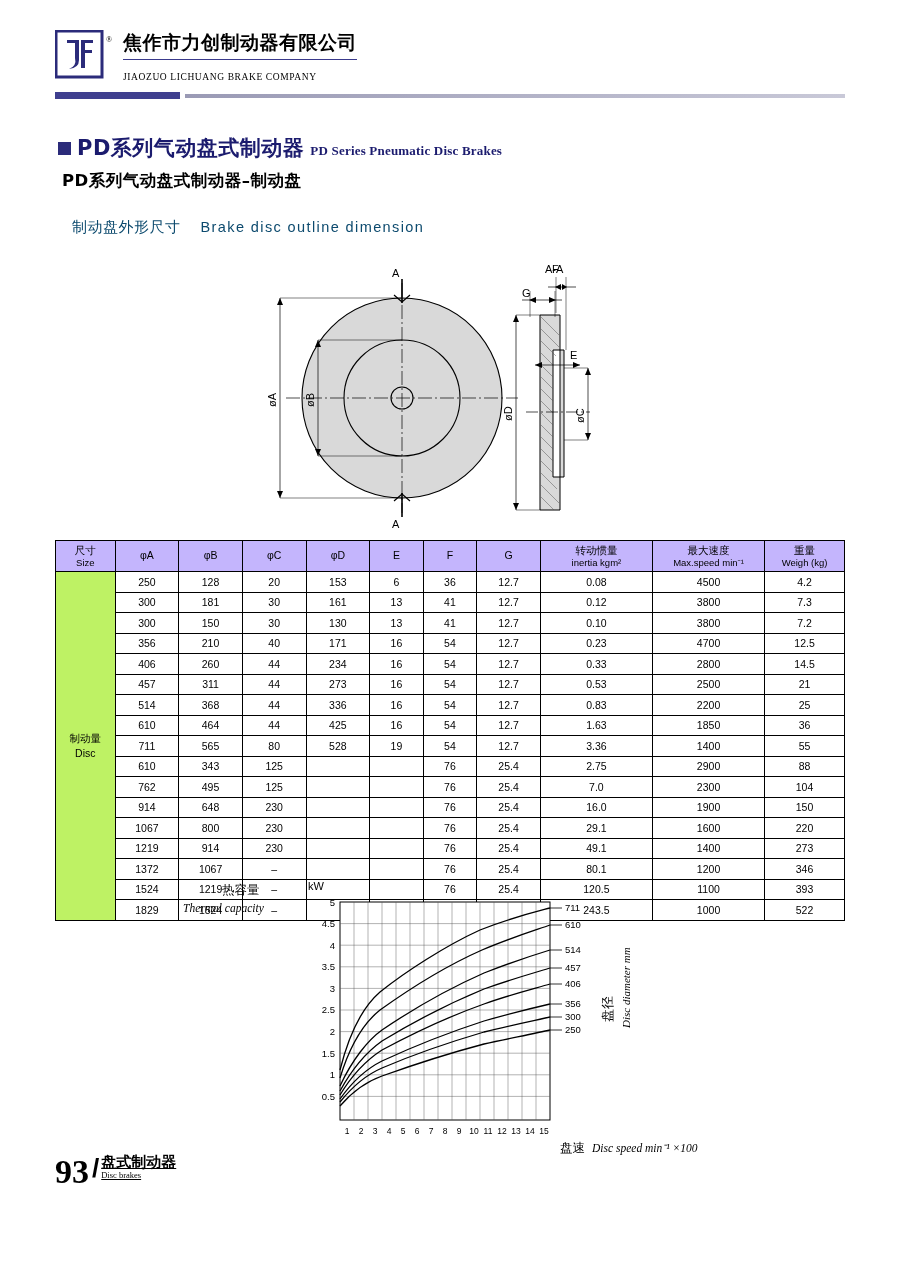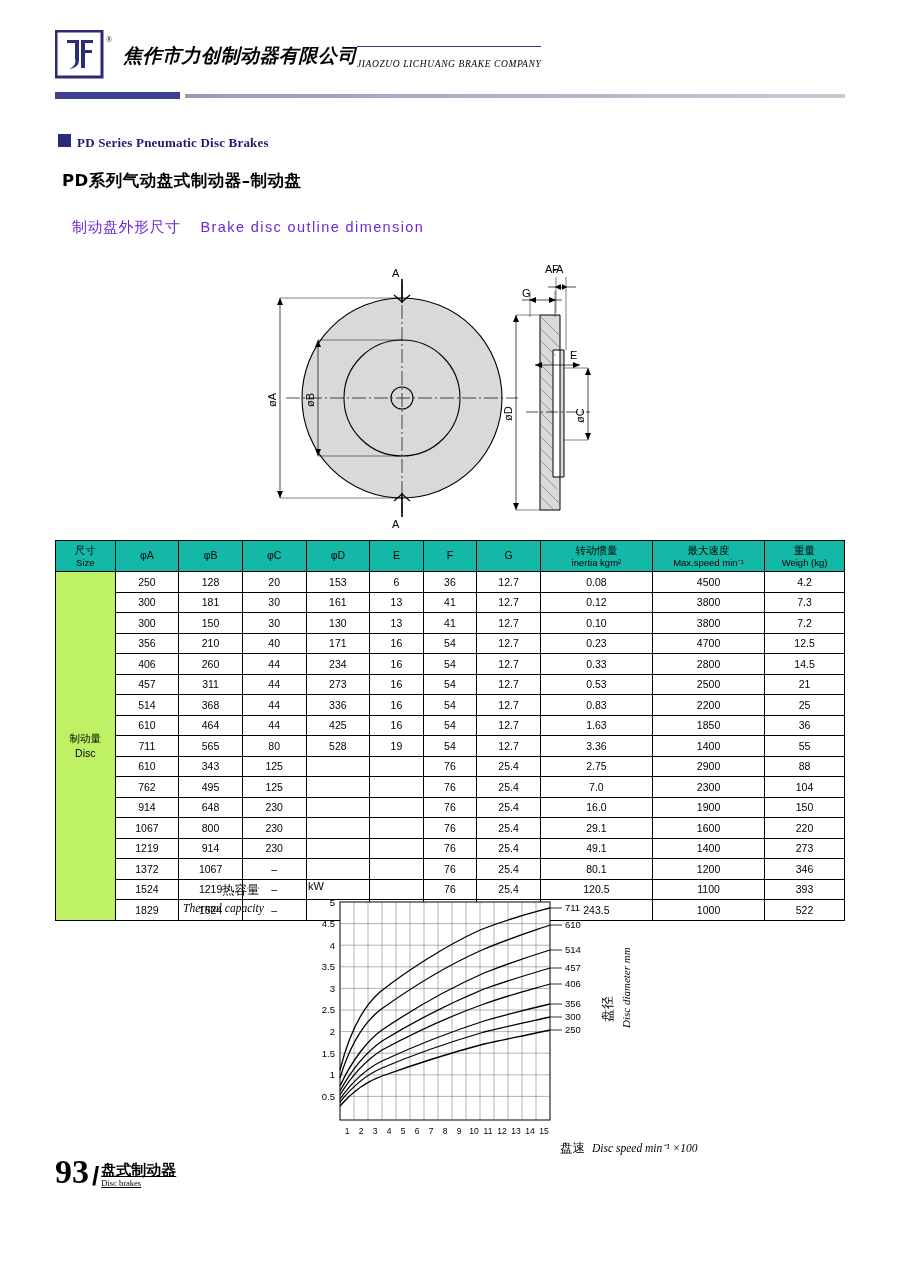--- a/index.html
+++ b/index.html
@@ -35,23 +35,22 @@
     gap: 10px;
   }
   .logo-mark {
     position: relative;
     width: 58px;
     height: 52px;
   }
   .logo-mark svg { display: block; }
   .logo-text {
     display: flex;
-    flex-direction: row;
+    flex-direction: column;
     justify-content: flex-end;
-    font-style: italic;
   }
   .logo-cn {
     font-size: 19px;
     font-weight: bold;
     letter-spacing: 0.5px;
     color: #000;
     font-family: "DejaVu Sans", sans-serif;
   }
   .logo-en {
     font-size: 9.5px;
@@ -126,21 +125,21 @@
     font-weight: bold;
     color: #000;
     font-family: "DejaVu Sans", sans-serif;
     letter-spacing: 0.5px;
   }
   .section-label {
     position: absolute;
     left: 72px;
     top: 218px;
     font-size: 15px;
-    color: #6d28d9;
+    color: #0c4a6e;
     font-family: "DejaVu Sans", sans-serif;
     letter-spacing: 0.5px;
   }
   .section-label .en {
     font-family: "Liberation Sans", sans-serif;
     letter-spacing: 1.4px;
     font-size: 14.5px;
     margin-left: 20px;
   }
 
@@ -165,21 +164,21 @@
   }
   .spec-table th, .spec-table td {
     border: 1px solid #000;
     text-align: center;
     vertical-align: middle;
     padding: 0;
     height: 19.5px;
     background: #fff;
   }
   .spec-table thead th {
-    background: #14b8a6;
+    background: #c4b5fd;
     font-weight: normal;
     line-height: 1.25;
     height: 30px;
     font-size: 10.5px;
   }
   .spec-table thead th .l1 { display: block; }
   .spec-table thead th .l2 { display: block; font-size: 9.5px; }
   .spec-table td.rowhead {
     background: #bef264;
     width: 58px;
@@ -221,21 +220,20 @@
     left: 0;
     top: 0;
   }
 
   
   .footer {
     position: absolute;
     left: 55px;
     top: 1155px;
     display: flex;
-    align-items: flex-end;
   }
   .page-num {
     font-size: 34px;
     font-weight: bold;
     font-family: "Liberation Serif", serif;
     line-height: 1;
   }
   .slash {
     font-size: 26px;
     font-weight: bold;
@@ -281,20 +279,21 @@
       </div>
     </div>
     <div class="header-rule">
       <div class="rule-left"></div>
       <div class="rule-right"></div>
     </div>
   </div>
 
   <div class="title-main">
     <span class="title-square"></span>
+    <span class="title-cn">PD系列气动盘式制动器</span>
     <span class="title-en">PD Series Pneumatic Disc Brakes</span>
   </div>
   <div class="subtitle">PD系列气动盘式制动器–制动盘</div>
   <div class="section-label">
     <span>制动盘外形尺寸</span><span class="en">Brake disc outline dimension</span>
   </div>
 
   <div class="drawing">
     <svg width="400" height="275" viewBox="0 0 400 275">
 

